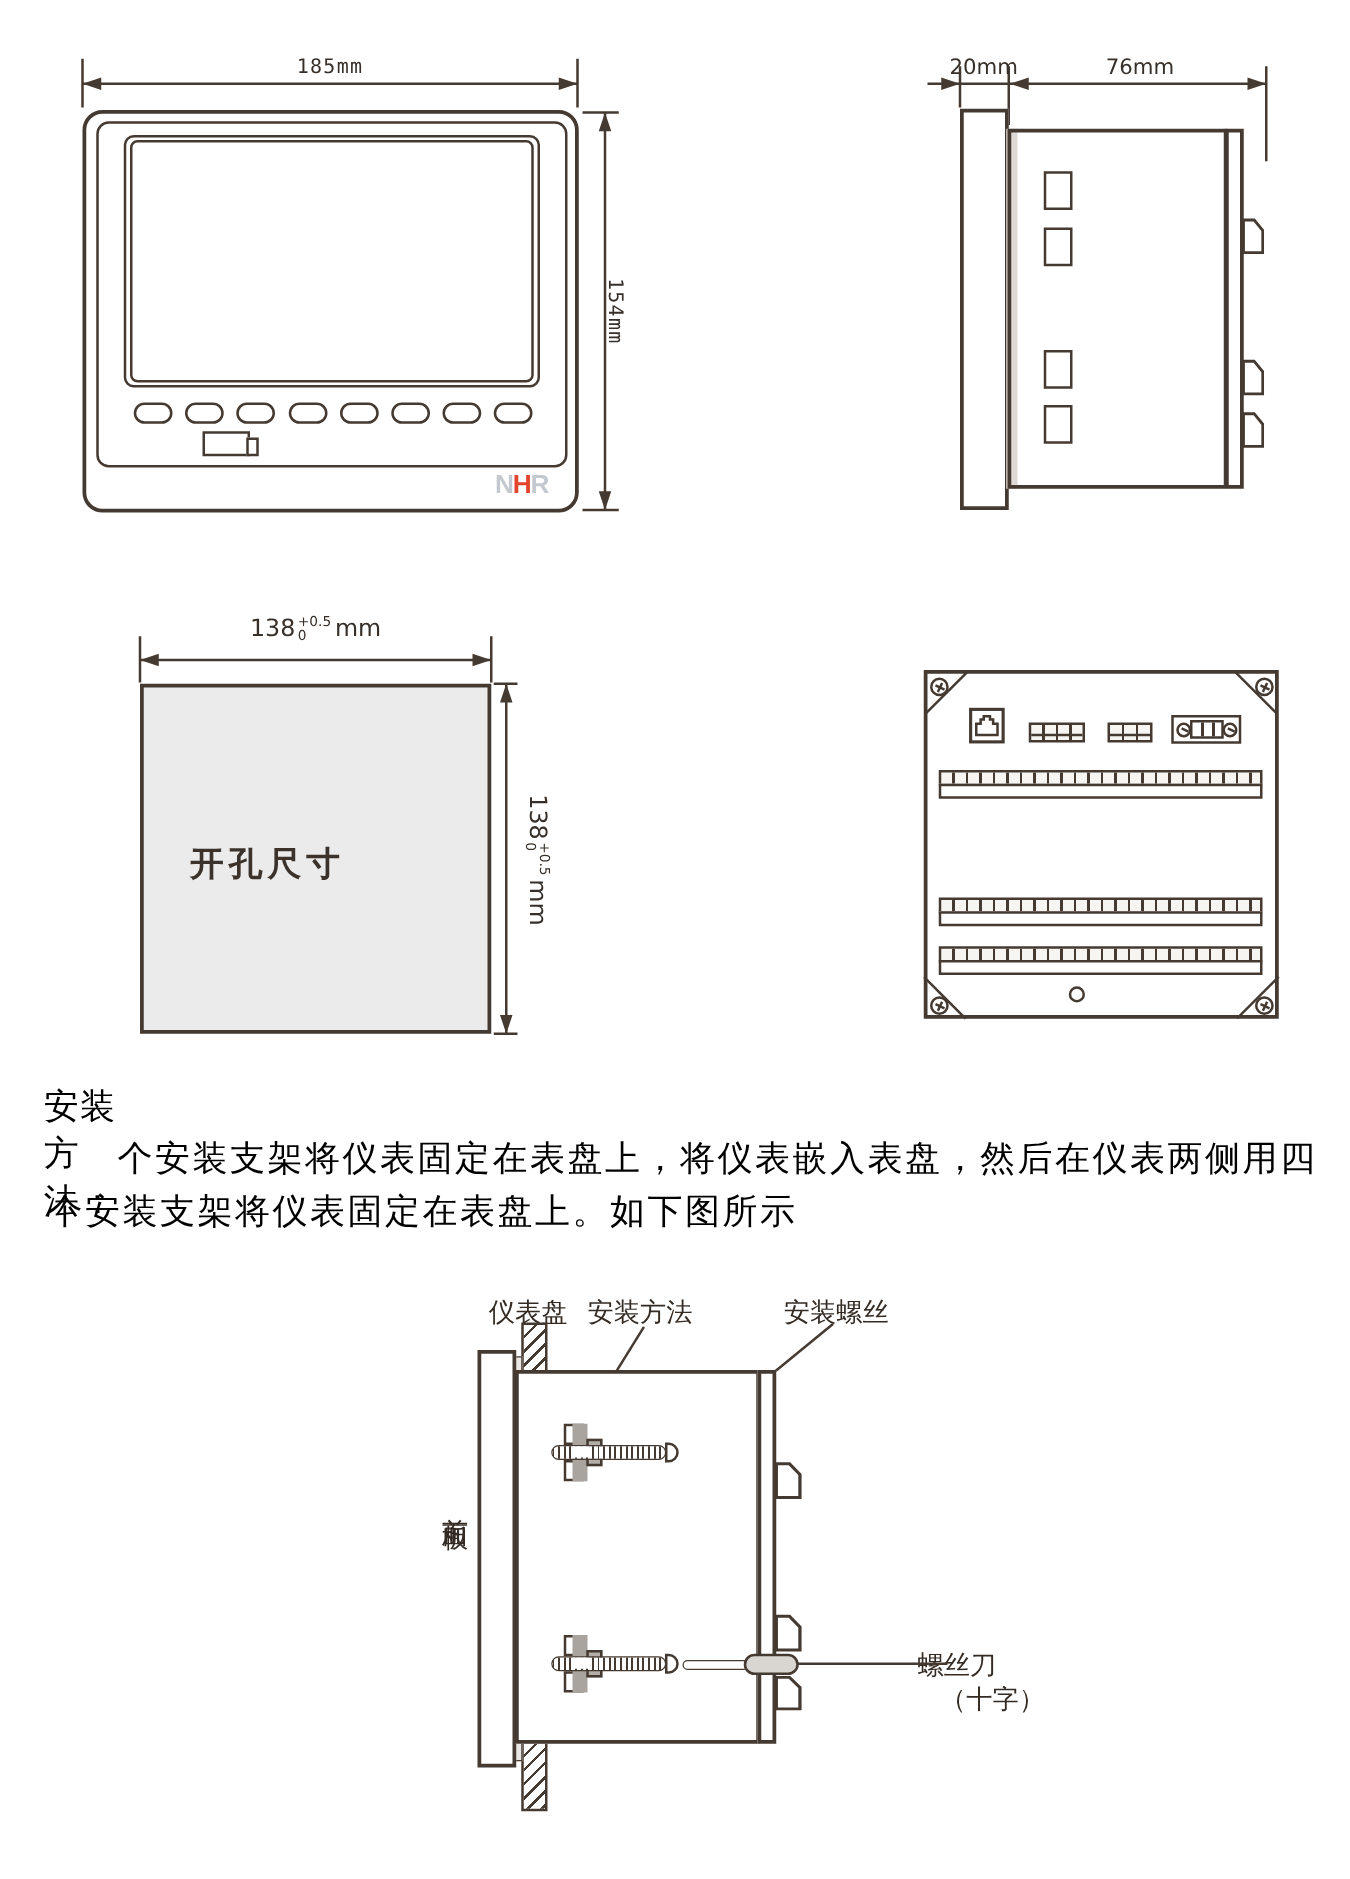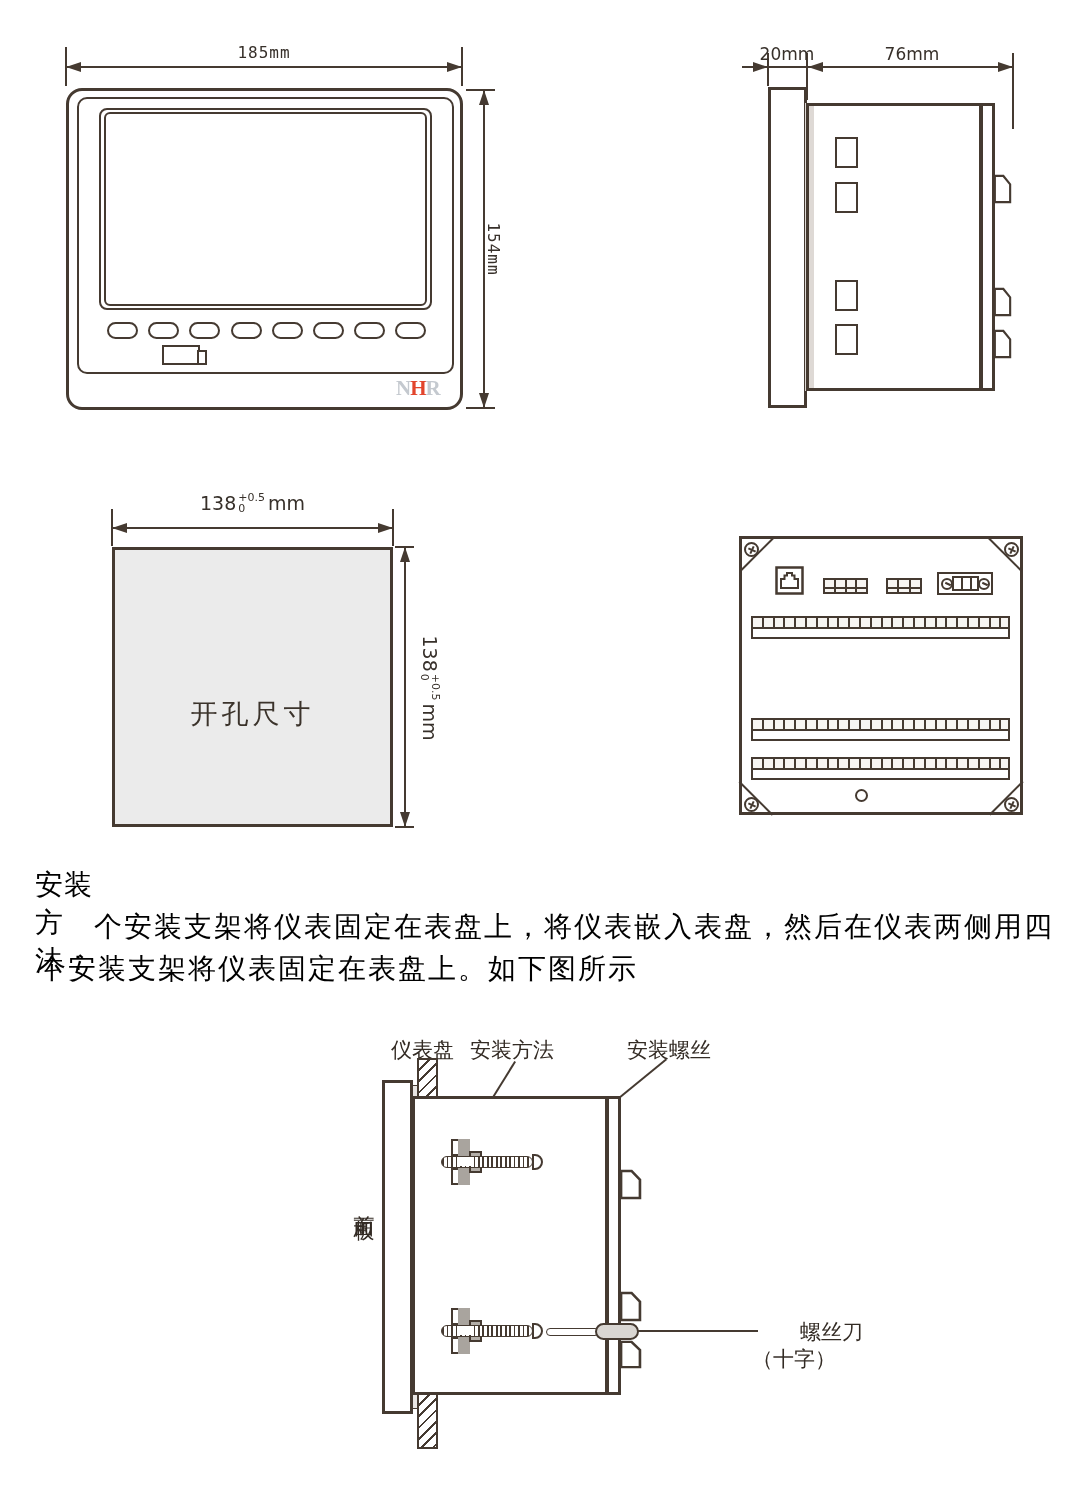--- a/index.html
+++ b/index.html
@@ -75,21 +75,21 @@
         <span class="key"></span>
         <span class="key"></span>
         <span class="key"></span>
         <span class="key"></span>
         <span class="key"></span>
       </div>
 
     <div class="box" style="left:162px;top:345px;width:38px;height:20px"></div>
     <div class="box" style="left:197px;top:350px;width:10px;height:15px"></div>
 
-    <div class="abs" style="left:396px;top:376px;font-family:Liberation Serif, serif;font-weight:bold;font-size:21px;letter-spacing:-1px">
+    <div class="abs" style="left:396px;top:376px;font-family:Liberation Sans, sans-serif;font-weight:bold;font-size:21px;letter-spacing:-1px">
       <span class="logo-n">N</span><span class="logo-h">H</span><span class="logo-r">R</span>
     </div>
   </div>
 
   <div class="abs">
 
     <div class="ln" style="left:767px;top:53px;width:2px;height:33px"></div>
     <div class="ln" style="left:806px;top:53px;width:2px;height:47px"></div>
     <div class="ln" style="left:1012px;top:53px;width:2px;height:76px"></div>
     <div class="ln" style="left:742px;top:66px;width:271px;height:2px"></div>
@@ -142,21 +142,21 @@
     <div class="tolwrap" style="left:430px;top:688px;transform:translate(-50%,-50%) rotate(90deg)">
       <span>138</span>
         <span class="tol">
           <span>+0.5</span>
           <span>0</span>
         </span>
         <span>mm</span>
     </div>
 
     <div class="box" style="left:112px;top:547px;width:281px;height:280px;border-width:3px;background:var(--cutout-fill)"></div>
-    <div class="lbl" style="left:152px;top:696px;width:201px;text-align:center;font-size:27px;font-weight:normal;letter-spacing:4px;color:#3b332b">开孔尺寸</div>
+    <div class="lbl" style="left:152px;top:673px;width:201px;text-align:left;font-size:27px;font-weight:bold;letter-spacing:4px;color:#3b332b">开孔尺寸</div>
   </div>
 
   <div class="abs">
     <div class="box" style="left:739px;top:536px;width:284px;height:279px;border-width:3px"></div>
 
     <div class="ln" style="left:740px;top:570px;width:47px;height:2px;transform:rotate(-45deg);transform-origin:0 0"></div>
     <div class="ln" style="left:989px;top:537px;width:47px;height:2px;transform:rotate(45deg);transform-origin:0 0"></div>
     <div class="ln" style="left:740px;top:781px;width:47px;height:2px;transform:rotate(45deg);transform-origin:0 0"></div>
     <div class="ln" style="left:989px;top:814px;width:47px;height:2px;transform:rotate(-45deg);transform-origin:0 0"></div>
 
@@ -211,21 +211,21 @@
     <div class="cjk abs" style="left:38px;top:908px;font-size:28px;letter-spacing:2px;text-indent:2em;white-space:nowrap">个安装支架将仪表固定在表盘上，将仪表嵌入表盘，然后在仪表两侧用四</div>
     <div class="cjk abs" style="left:38px;top:950px;font-size:28px;letter-spacing:2px;white-space:nowrap">个安装支架将仪表固定在表盘上。如下图所示</div>
   </div>
 
   <div class="abs">
 
     <div class="lbl" style="left:391px;top:1036px">仪表盘</div>
     <div class="lbl" style="left:470px;top:1036px">安装方法</div>
     <div class="lbl" style="left:627px;top:1036px">安装螺丝</div>
     <div class="lbl" style="left:350px;top:1198px;writing-mode:vertical-rl;text-orientation:upright;letter-spacing:3px">前面板</div>
-    <div class="lbl" style="left:800px;top:1318px">螺丝刀</div>
+    <div class="lbl" style="left:734px;top:1318px">螺丝刀</div>
     <div class="lbl" style="left:752px;top:1345px">（十字）</div>
 
     <div class="ln" style="left:516px;top:1062px;width:93px;height:2px;transform:rotate(121.8deg);transform-origin:0 0"></div>
     <div class="ln" style="left:667px;top:1060px;width:158px;height:2px;transform:rotate(140.7deg);transform-origin:0 0"></div>
     <div class="ln" style="left:638px;top:1330px;width:120px;height:2px"></div>
 
     <div class="hatch" style="left:417px;top:1058px;width:21px;height:40px"></div>
     <div class="hatch" style="left:417px;top:1393px;width:21px;height:56px"></div>
 
     <div class="abs" style="left:406px;top:1085px;width:12px;height:324px;background:#e9e6e3;border:1.5px solid var(--line)"></div>

